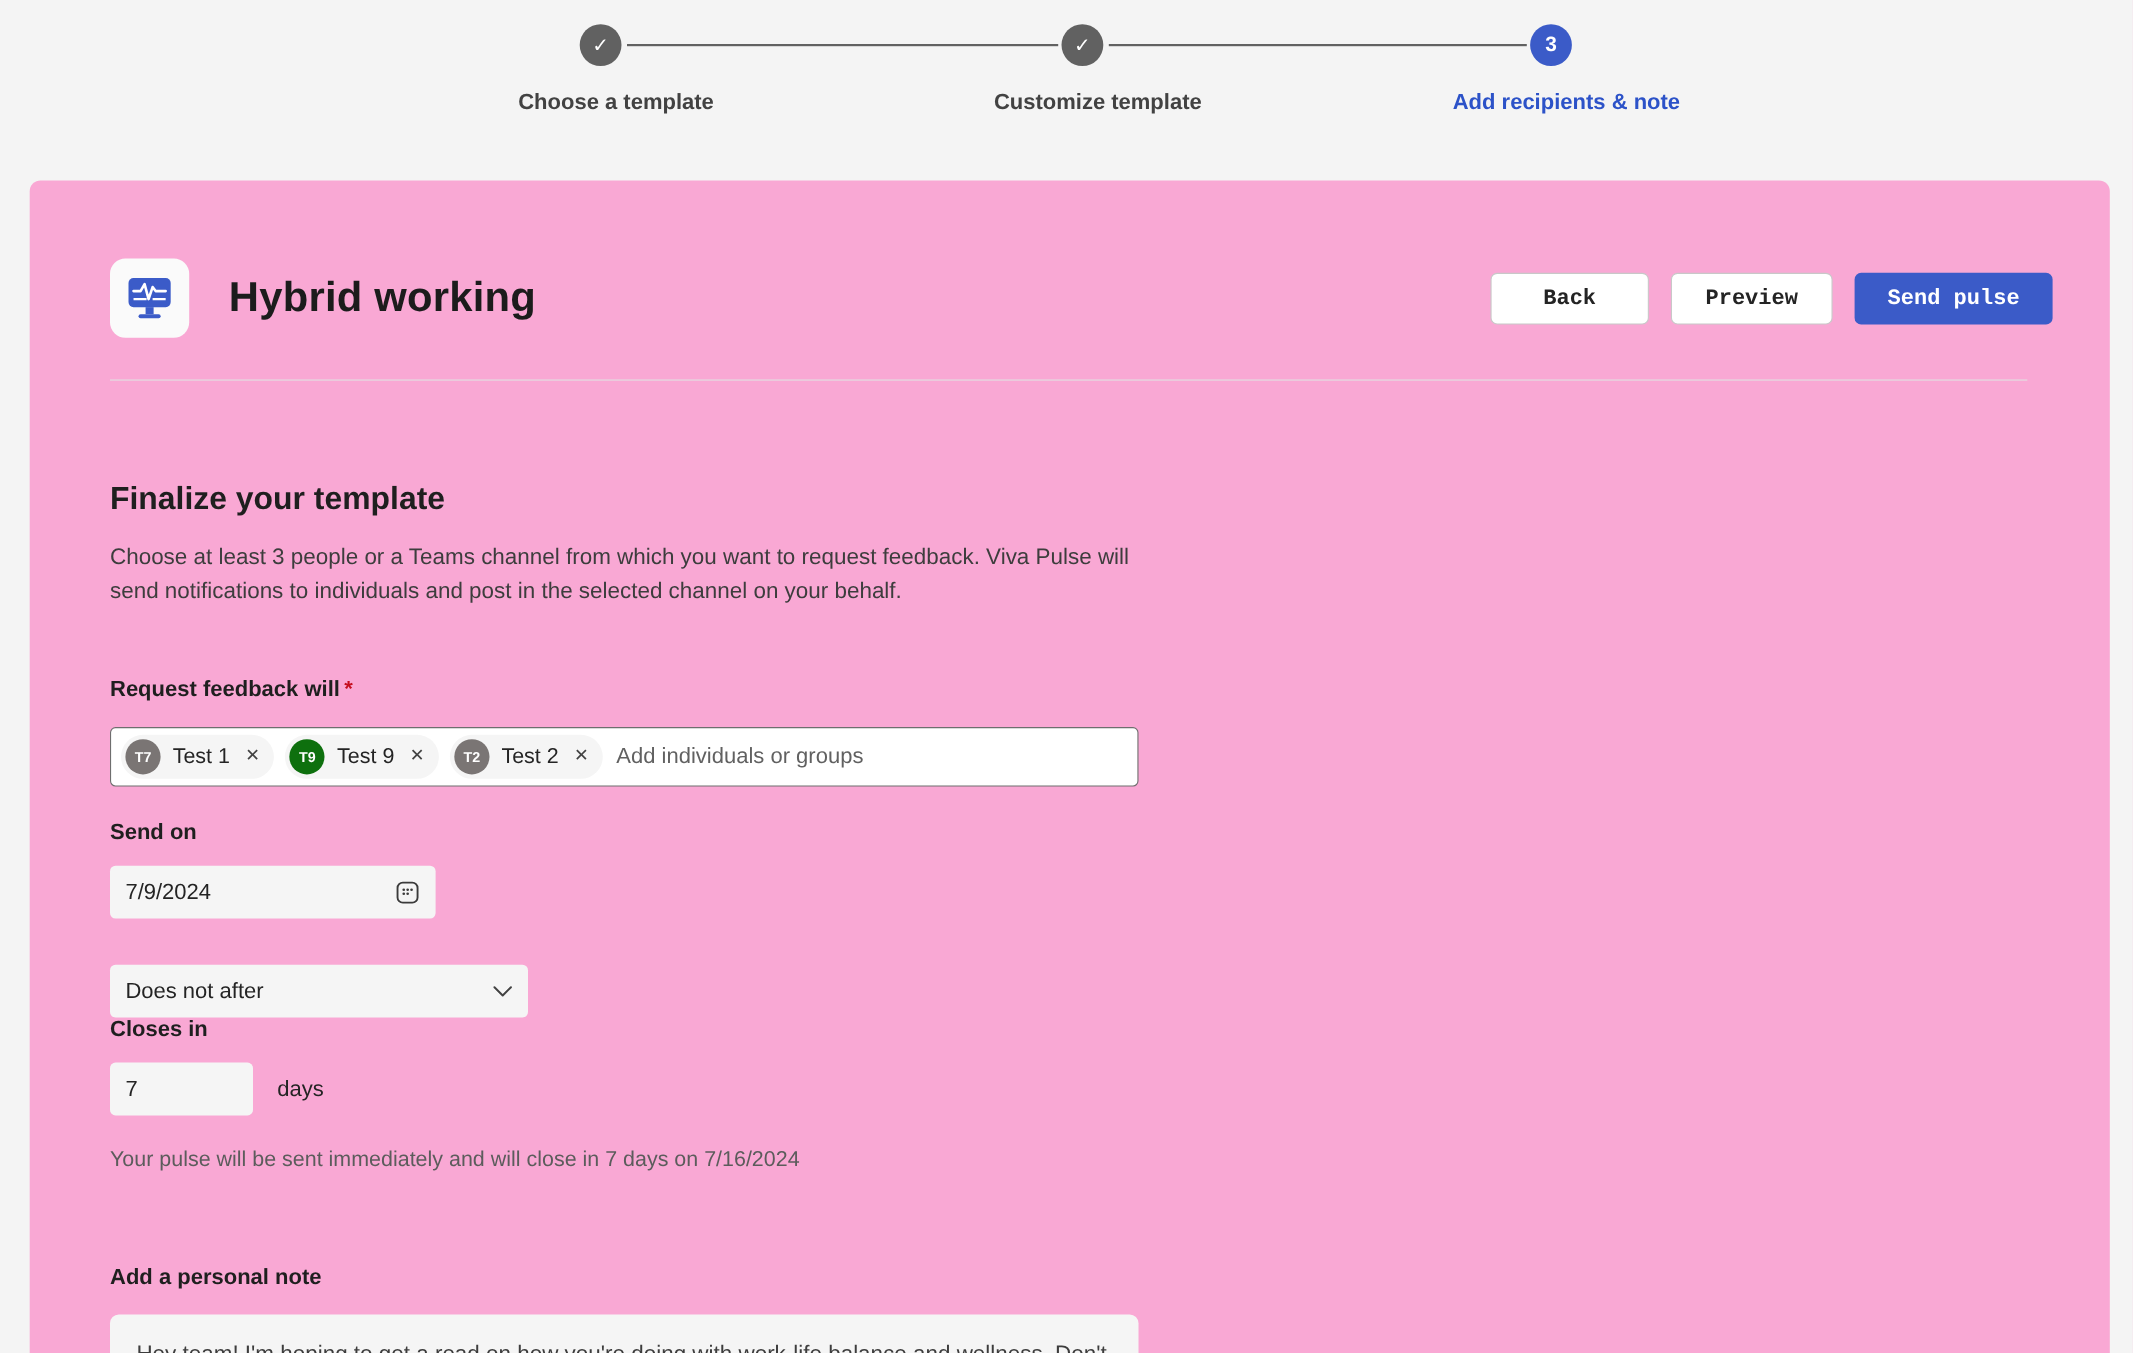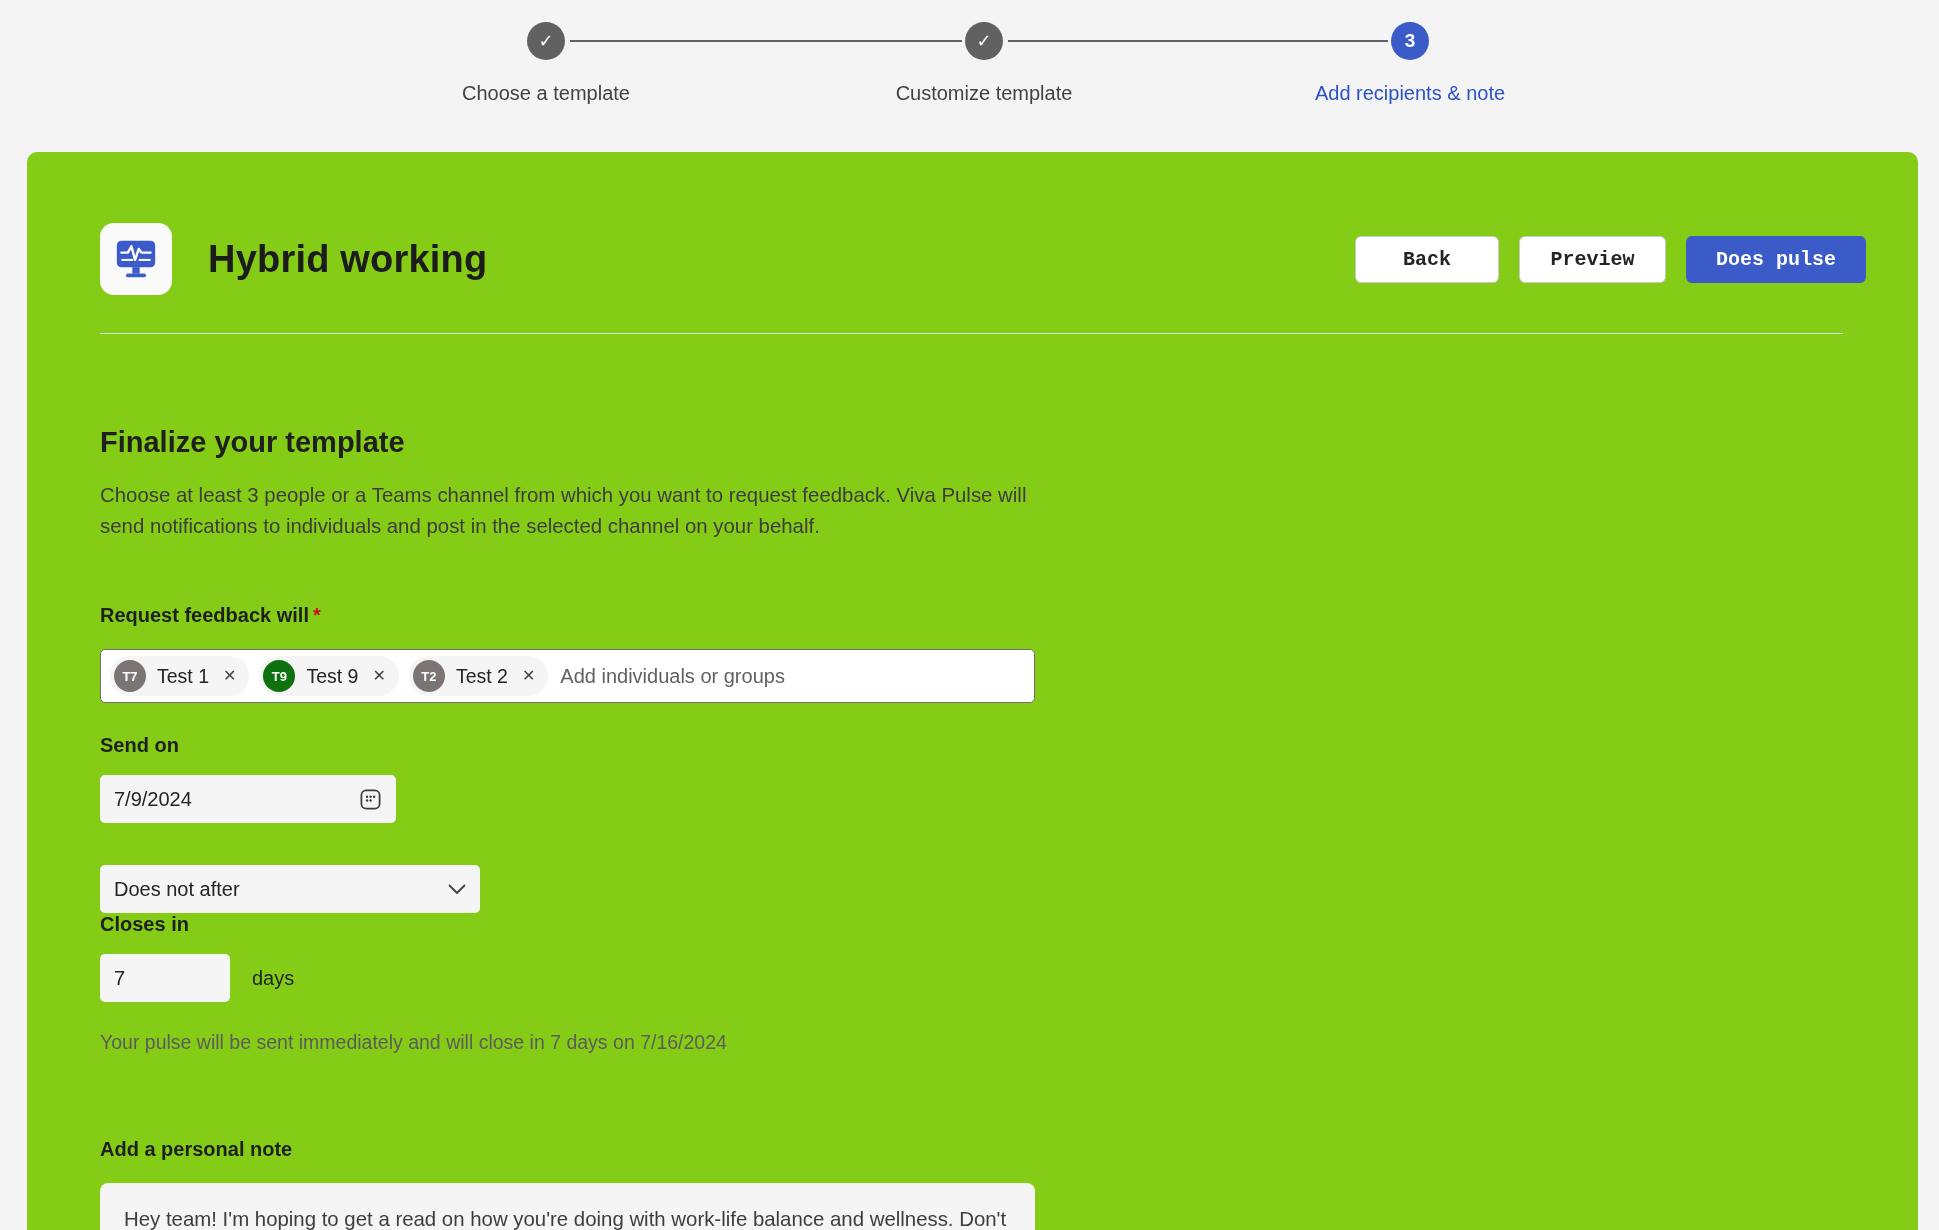--- a/index.html
+++ b/index.html
@@ -19,28 +19,28 @@
   .connector-1 { left:570px; width:392px; }
   .connector-2 { left:1008px; width:380px; }
   .step-circle {
     position:absolute; top:22px; width:38px; height:38px; border-radius:50%;
     display:flex; align-items:center; justify-content:center; cursor:pointer;
   }
   .step-circle.done { background:#616161; color:#fff; font-size:18px; }
   .step-circle.active { background:var(--brand,#3b5bc8); color:#fff; font-size:19px; font-weight:600; }
   .step-label {
     position:absolute; top:82px; transform:translateX(-50%);
-    font-size:20px; font-weight:400; color:#424242; white-space:nowrap; cursor:pointer;
+    font-size:20px; font-weight:700; color:#424242; white-space:nowrap; cursor:pointer;margin-left:14px;
   }
   .step-label.active-label { color:var(--brand-text,#2c52c8); }
 
   
   .card {
-    position:absolute; top:152px; left:27px; width:1891px; bottom:0;
-    background:#84cc16; border-radius:10px 10px 0 0;
+    position:absolute; top:164px; left:27px; width:1891px; bottom:0;
+    background:#f9a8d4; border-radius:10px 10px 0 0;
     padding:0 52px 0 73px;
   }
 
   
   .header-row { display:flex; align-items:center; margin-top:71px; }
   .template-icon-box {
     width:72px; height:72px; border-radius:14px; background:#fafafa;
     display:flex; align-items:center; justify-content:center; flex:0 0 auto;
   }
   .page-title {
@@ -154,21 +154,21 @@
         <line x1="8" y1="24" x2="21" y2="24" stroke="#ffffff" stroke-width="2.2"></line>
         <line x1="27" y1="24" x2="40" y2="24" stroke="#ffffff" stroke-width="2.2"></line>
         <rect x="20" y="32" width="8" height="7" fill="#3b5bc8"></rect>
         <rect x="13" y="39" width="22" height="4" rx="2" fill="#3b5bc8"></rect>
       </svg>
     </div>
     <div class="page-title">Hybrid working</div>
     <div class="header-actions">
       <button class="btn back">Back</button>
       <button class="btn preview">Preview</button>
-      <button class="btn primary">Does pulse</button>
+      <button class="btn primary">Send pulse</button>
     </div>
   </div>
 
   <div class="divider"></div>
 
   <div class="finalize">
     <h2>Finalize your template</h2>
     <p>Choose at least 3 people or a Teams channel from which you want to request feedback. Viva Pulse will send notifications to individuals and post in the selected channel on your behalf.</p>
   </div>
 

